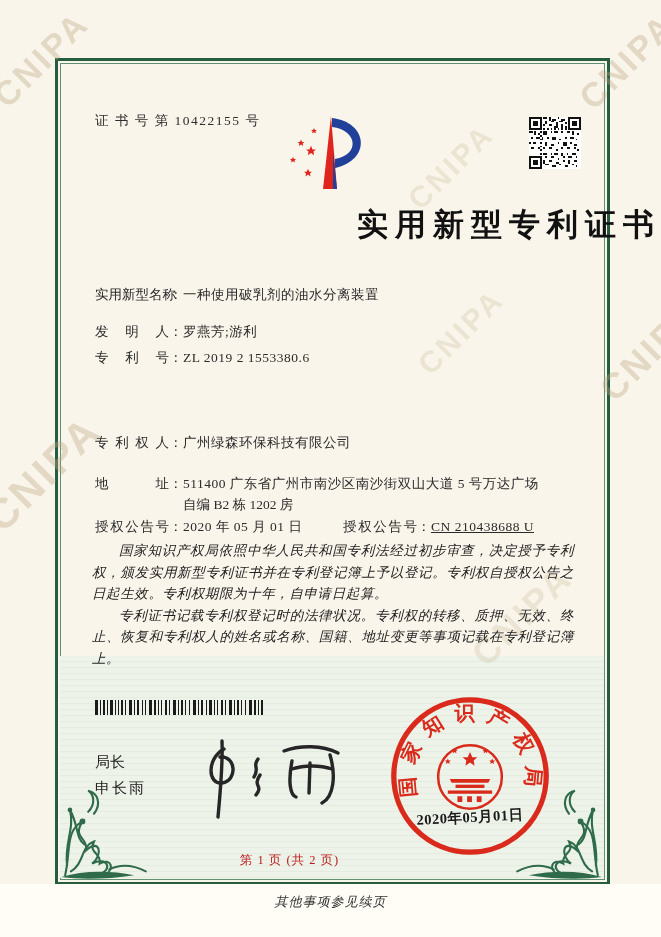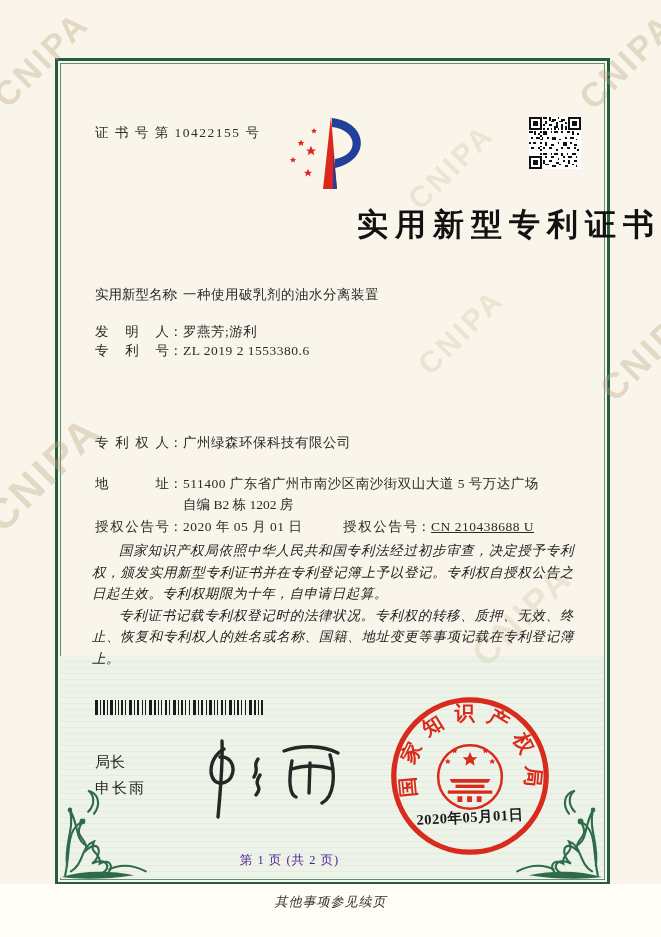--- a/index.html
+++ b/index.html
@@ -17,21 +17,21 @@
 
   
   .band{position:absolute;left:60px;top:656px;width:544px;height:222px;z-index:0;
         background:repeating-linear-gradient(0deg,#e3ecdf 0px,#e3ecdf 1px,#eef3ea 1px,#eef3ea 6px);}
   .flourish{position:absolute;width:118px;height:96px;z-index:2;}
   .flourish.left{left:58px;top:783px;}
   .flourish.right{left:487px;top:783px;transform:scaleX(-1);}
 
   
   .content{position:absolute;left:0;top:0;width:661px;height:937px;z-index:2;}
-  .cert-no{position:absolute;left:95px;top:112px;font-size:13.5px;letter-spacing:1.5px;color:#2e2e2e;margin-top:12px;}
+  .cert-no{position:absolute;left:95px;top:112px;font-size:13.5px;letter-spacing:1.5px;color:#2e2e2e;}
   .logo{position:absolute;left:288px;top:112px;width:92px;height:86px;}
   .qr{position:absolute;left:529px;top:117px;width:52px;height:52px;}
   .doc-title{position:absolute;left:0;top:204px;width:661px;text-align:right;font-size:31px;
              font-weight:bold;letter-spacing:7px;color:#111;}
 
   .f-row{position:absolute;left:95px;font-size:13.5px;color:#2b2b2b;white-space:nowrap;}
   .f-label{display:inline-block;width:74px;text-align:justify;text-align-last:justify;}
   .f-colon{display:inline-block;width:14px;}
   .f-value{letter-spacing:0.5px;}
   .addr2{position:absolute;left:183px;font-size:13.5px;color:#2b2b2b;}
@@ -45,21 +45,21 @@
   .signer-title{position:absolute;left:95px;top:753px;font-size:15px;color:#222;
                 font-family:Liberation Mono, monospace;}
   .signer-name{position:absolute;left:95px;top:779px;font-size:15px;color:#222;
                font-family:"Liberation Sans","DejaVu Sans",sans-serif;letter-spacing:2px;}
   .signature{position:absolute;left:196px;top:737px;width:160px;height:85px;}
 
   .seal{position:absolute;left:388px;top:694px;width:164px;height:164px;}
   .seal-date{position:absolute;left:388px;top:808px;width:164px;text-align:center;font-size:14.5px;
              color:#1a1a1a;transform:rotate(-3deg);letter-spacing:0.5px;font-weight:bold;}
 
-  .page-no{position:absolute;left:0;top:852px;width:579px;text-align:center;font-size:12.5px;color:#4c1d95;letter-spacing:1px;}
+  .page-no{position:absolute;left:0;top:852px;width:579px;text-align:center;font-size:12.5px;color:#b91c1c;letter-spacing:1px;}
 
   .bottom-strip{position:absolute;left:0;top:884px;width:661px;height:53px;background:#fffdf6;z-index:2;padding-left:8px;}
   .cont-note{position:absolute;left:0;top:9px;width:661px;text-align:center;font-size:13px;
              color:#333;font-style:italic;letter-spacing:1px;}
 </style>
 </head>
 <body>
 
 <div id="page">
 
@@ -155,21 +155,21 @@
     </svg>
 
     <div class="doc-title">实用新型专利证书</div>
 
     <div class="f-row" style="top:286px">
       <span class="f-label">实用新型名称</span><span class="f-colon">：</span><span class="f-value">一种使用破乳剂的油水分离装置</span>
     </div>
     <div class="f-row" style="top:323px">
       <span class="f-label">发明人</span><span class="f-colon">：</span><span class="f-value">罗燕芳;游利</span>
     </div>
-    <div class="f-row" style="top:342px">
+    <div class="f-row" style="top:349px">
       <span class="f-label">专利号</span><span class="f-colon">：</span><span class="f-value">ZL 2019 2 1553380.6</span>
     </div>
     <div class="f-row" style="top:434px">
       <span class="f-label">专利权人</span><span class="f-colon">：</span><span class="f-value">广州绿森环保科技有限公司</span>
     </div>
     <div class="f-row" style="top:475px">
       <span class="f-label">地址</span><span class="f-colon">：</span><span class="f-value">511400 广东省广州市南沙区南沙街双山大道 5 号万达广场</span>
     </div>
     <div class="addr2" style="top:496px">自编 B2 栋 1202 房</div>
     <div class="f-row" style="top:518px">

